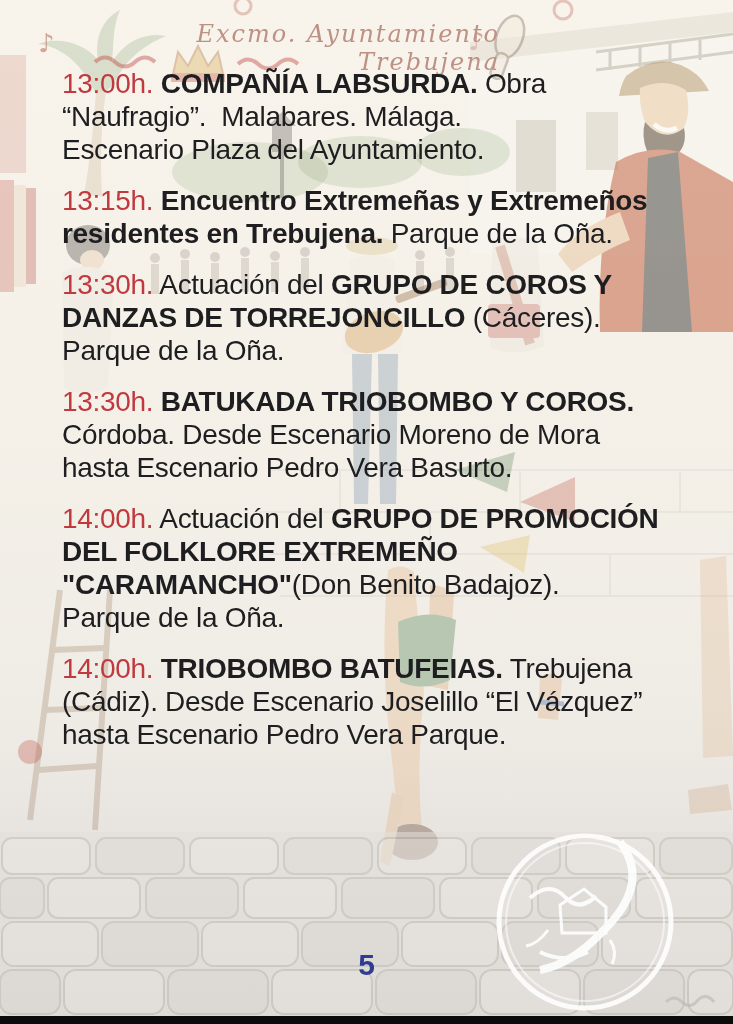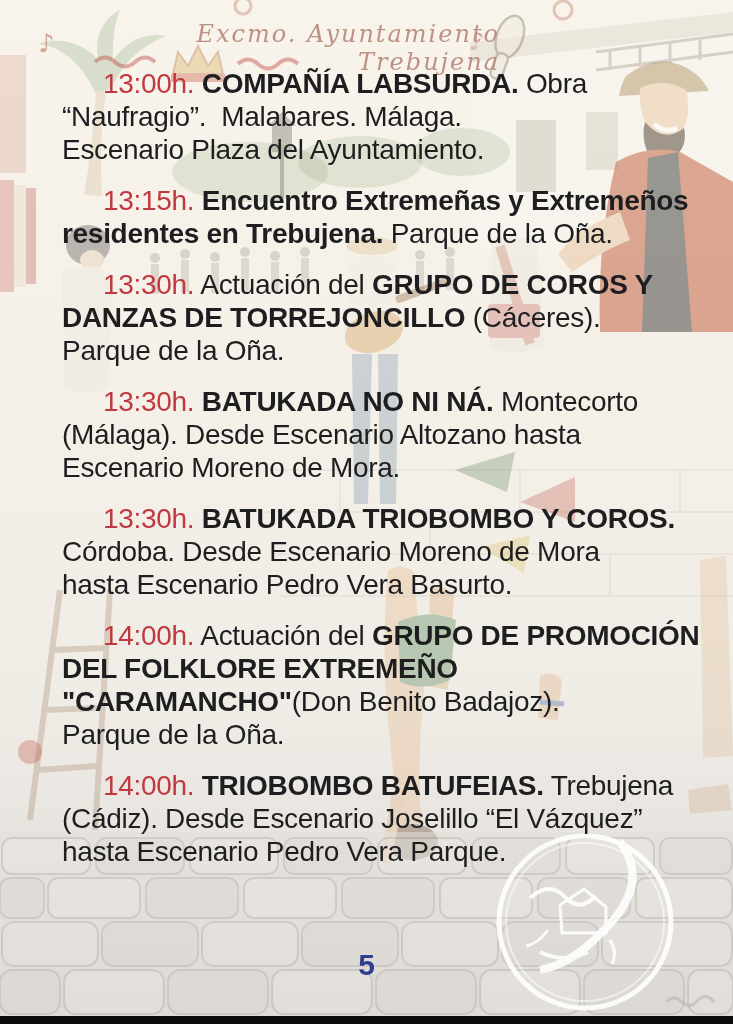--- a/index.html
+++ b/index.html
@@ -19,21 +19,21 @@
   }
   .schedule{
     position:absolute;top:67px;left:62px;right:6px;z-index:2;
   }
   .entry{
     margin:0 0 18px 0;font-size:28px;line-height:33px;
     letter-spacing:-0.3px;
     color:var(--text-black,#1e1e20);
     white-space:pre-wrap;
   }
-  .entry .time{color:var(--time-red,#c0393f);margin-left:41px;}
+  .entry .time{color:var(--time-red,#c0393f);}
   .entry .bold{font-weight:700;text-align:center;}
   .page-number{
     position:absolute;top:948px;left:0;width:733px;text-align:center;
     font-size:30px;font-weight:700;
     color:var(--page-number-blue,#2e3d92);
     z-index:2;
   }
   .photo-edge{
     position:absolute;left:0;bottom:0;width:733px;height:8px;
     background:#0b0b0b;z-index:3;
@@ -260,23 +260,20 @@
 
 <div class="schedule">
     <p class="entry"><span class="time">13:00h.</span> <span class="seg bold">COMPAÑÍA LABSURDA.</span><span class="seg"> Obra
 “Naufragio”.  Malabares. Málaga.
 Escenario Plaza del Ayuntamiento.</span></p>
     <p class="entry"><span class="time">13:15h.</span> <span class="seg bold">Encuentro Extremeñas y Extremeños
 residentes en Trebujena.</span><span class="seg"> Parque de la Oña.</span></p>
     <p class="entry"><span class="time">13:30h.</span> <span class="seg">Actuación del </span><span class="seg bold">GRUPO DE COROS Y
 DANZAS DE TORREJONCILLO</span><span class="seg"> (Cáceres).
 Parque de la Oña.</span></p>
-    <p class="entry"><span class="time">13:30h.</span> <span class="seg bold">BATUKADA NO NI NÁ.</span><span class="seg"> Montecorto
-(Málaga). Desde Escenario Altozano hasta
-Escenario Moreno de Mora.</span></p>
     <p class="entry"><span class="time">13:30h.</span> <span class="seg bold">BATUKADA TRIOBOMBO Y COROS.</span><span class="seg">
 Córdoba. Desde Escenario Moreno de Mora
 hasta Escenario Pedro Vera Basurto.</span></p>
     <p class="entry"><span class="time">14:00h.</span> <span class="seg">Actuación del </span><span class="seg bold">GRUPO DE PROMOCIÓN
 DEL FOLKLORE EXTREMEÑO
 "CARAMANCHO"</span><span class="seg">(Don Benito Badajoz).
 Parque de la Oña.</span></p>
     <p class="entry"><span class="time">14:00h.</span> <span class="seg bold">TRIOBOMBO BATUFEIAS.</span><span class="seg"> Trebujena
 (Cádiz). Desde Escenario Joselillo “El Vázquez”
 hasta Escenario Pedro Vera Parque.</span></p>

